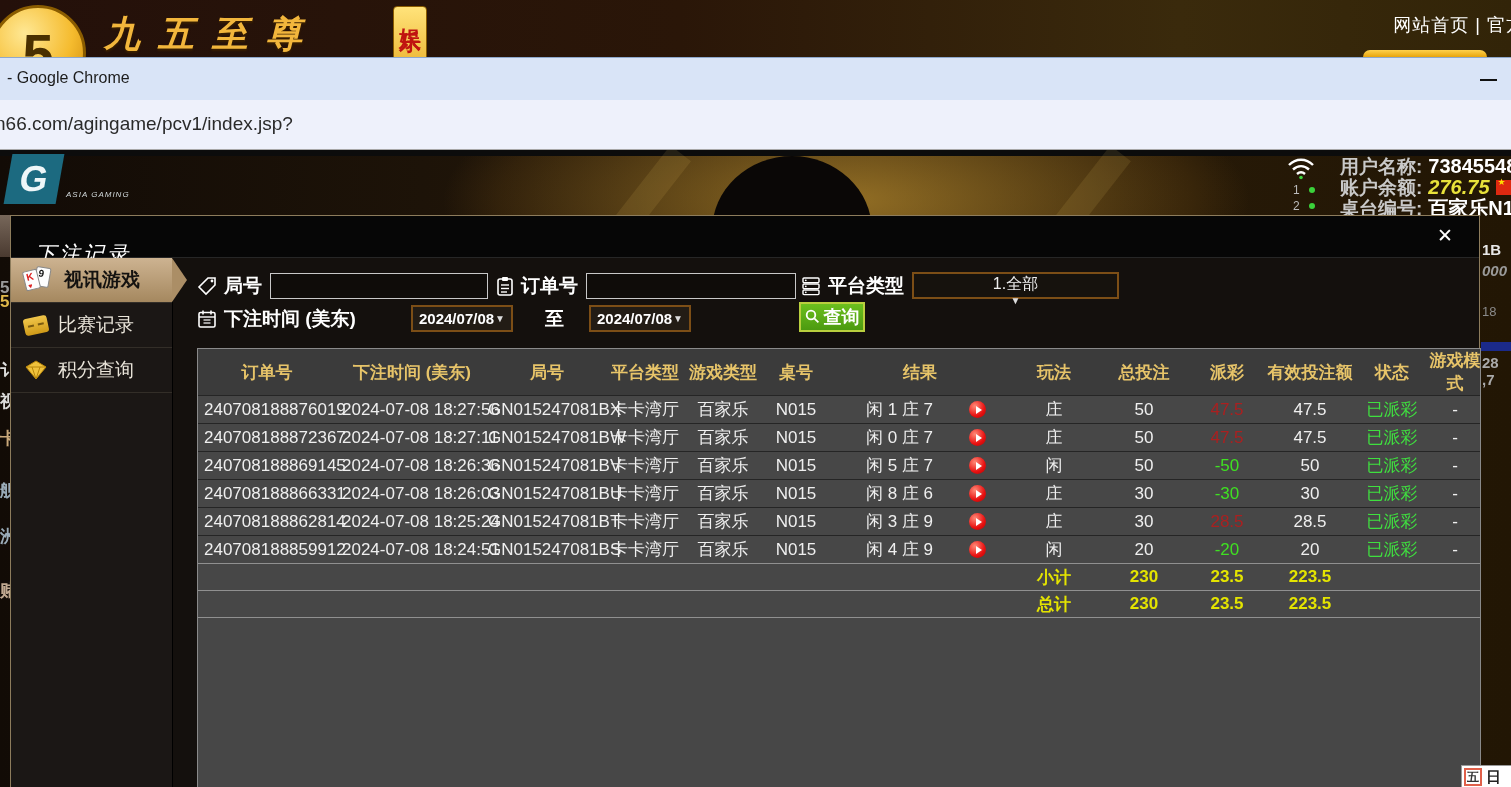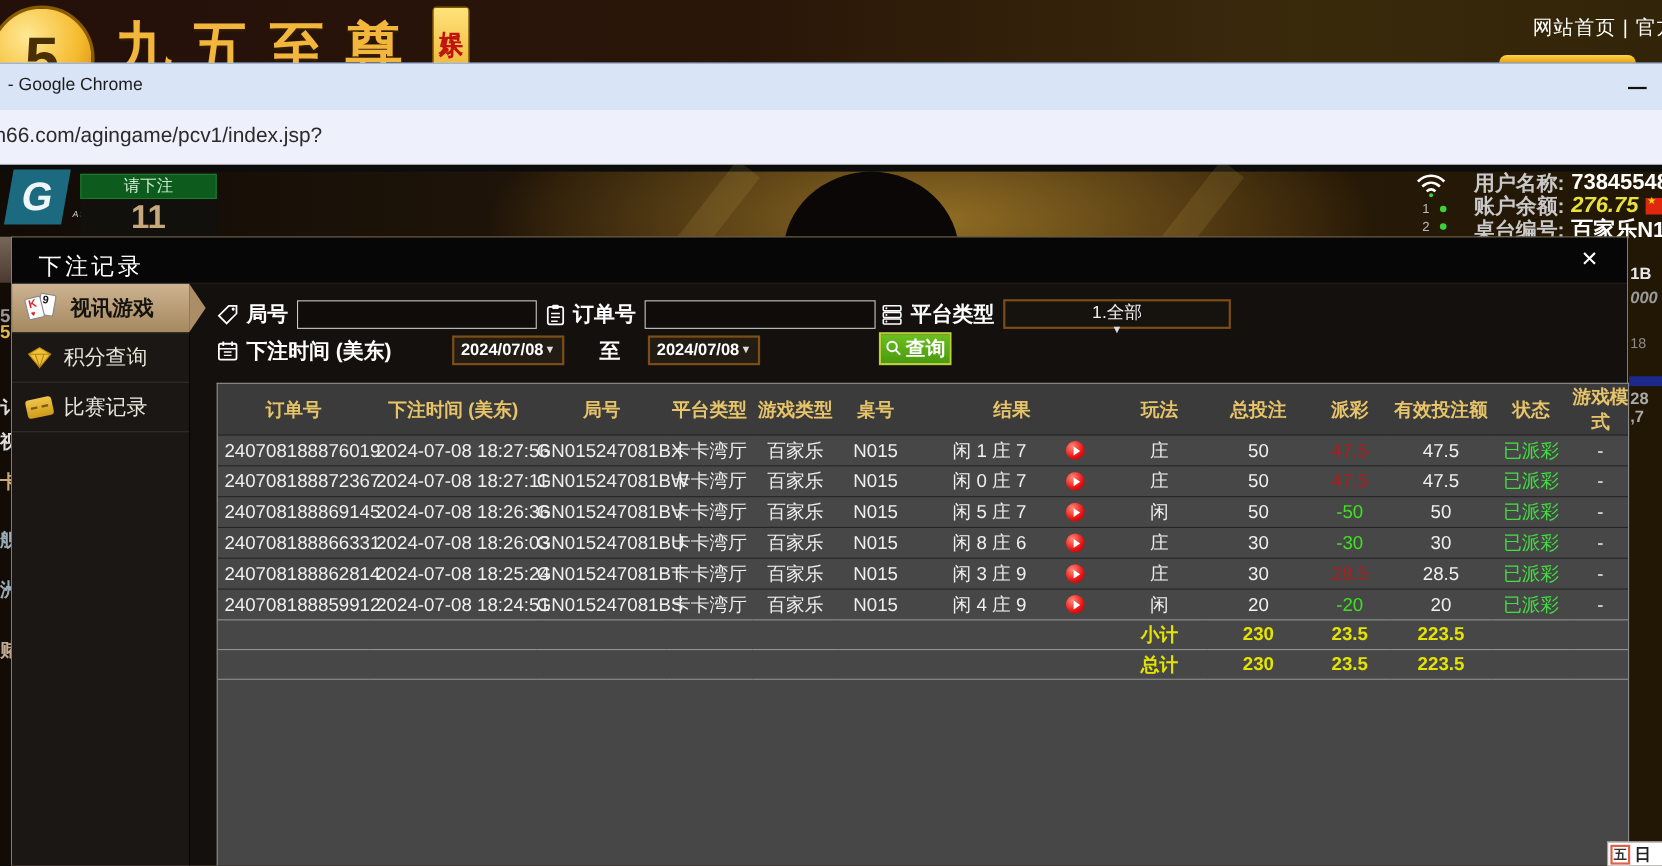--- a/index.html
+++ b/index.html
@@ -6,22 +6,22 @@
   html,body { width:1511px; height:787px; overflow:hidden; }
   body { position:relative; font-family:"Liberation Sans",sans-serif; background:#0e0b08; }
 
   
   #top-bar { position:absolute; left:0; top:0; width:1511px; height:57px;
     background:linear-gradient(90deg,#24100a 0%,#2a1608 45%,#3a2a0c 78%,#322408 100%); overflow:visible; z-index:1; }
   .logo-circle { position:absolute; left:-10px; top:5px; width:96px; height:96px; border-radius:50%;
     background:radial-gradient(circle at 35% 28%,#ffe894,#f5bb2e 55%,#c47c02);
     border:3px solid #8a5c00; color:#4a3000; font-size:56px; font-weight:bold;
     display:flex; align-items:center; justify-content:center; }
-  .logo-text { position:absolute; left:104px; top:10px; font-size:52px; font-weight:bold; color:#f2b63c;
-    letter-spacing:18px; white-space:nowrap; text-shadow:0 2px 2px #3a2000; }
+  .logo-text { position:absolute; left:104px; top:10px; font-size:36px; font-weight:bold; color:#f2b63c;
+    letter-spacing:18px; white-space:nowrap; text-shadow:0 2px 2px #3a2000;font-style:italic; }
   .logo-badge { position:absolute; left:393px; top:6px; width:34px; height:80px; border-radius:4px;
     background:linear-gradient(180deg,#ffe37a,#e8a81e); border:1px solid #8a5c00;
     color:#c01410; font-size:22px; font-weight:bold; writing-mode:vertical-rl; text-orientation:upright;
     display:flex; align-items:center; justify-content:flex-start; padding-top:4px; letter-spacing:2px; }
   .nav-right { position:absolute; right:-14px; top:13px; color:#ffffff; font-size:18px; white-space:nowrap; letter-spacing:1px; }
   .top-gold-btn { position:absolute; left:1363px; bottom:0; width:124px; height:7px;
     border-radius:8px 8px 0 0; background:linear-gradient(180deg,#ffd24e,#e8a40c); }
 
   
   #chrome-titlebar { position:absolute; left:0; top:57px; width:1511px; height:43px;
@@ -73,21 +73,21 @@
   .rf { position:absolute; left:1px; font-weight:bold; white-space:nowrap; }
   .rf0{top:26px;color:#e8e8e8;font-size:15px;} .rf1{top:47px;color:#9a9a9a;font-size:15px;font-style:italic;}
   .rf2{top:89px;color:#8a8a8a;font-size:13px;font-weight:normal;}
   .rf3{top:139px;color:#aaa;font-size:15px;} .rf4{top:156px;color:#aaa;font-size:15px;}
   .rf-blue { position:absolute; left:0; top:127px; width:30px; height:9px; background:#1b2a8a; }
 
   
   #modal { position:absolute; left:10px; top:215px; width:1470px; height:572px; z-index:20;
     background:#161210; border:1px solid #8d7c5c; }
   .modal-header { height:42px; background:#060606; border-bottom:1px solid #262626; position:relative; }
-  .modal-title { position:absolute; left:24px; top:12px; color:#fff; font-size:21px; letter-spacing:3px; }
+  .modal-title { position:absolute; left:24px; top:24px; color:#fff; font-size:21px; letter-spacing:3px;font-style:italic; }
   .modal-close { position:absolute; right:26px; top:8px; color:#fff; font-size:19px; cursor:pointer; }
   .modal-body { display:flex; height:529px; }
 
   .sidebar { width:162px; background:#1b1715; border-right:1px solid #000; }
   .side-item { height:45px; display:flex; align-items:center; gap:10px; padding-left:13px;
     border-bottom:1px solid #332e28; color:#eae5da; font-size:19px; position:relative; cursor:pointer; }
   .side-item.active { background:linear-gradient(180deg,#cdb391,#a5885f); color:#141210; font-weight:bold; }
   .side-item.active::after { content:""; position:absolute; right:-15px; top:50%; transform:translateY(-50%);
     border-left:15px solid #ab8e66; border-top:22px solid transparent; border-bottom:22px solid transparent; z-index:3; }
 
@@ -173,24 +173,20 @@
 
 <div id="game-area">
   <div class="game-topline"></div>
   <div class="streak" style="left:600px;"></div>
   <div class="streak" style="left:1040px;"></div>
   <div class="silhouette"></div>
 
   <div class="ag-logo">G</div>
   <div class="ag-name">ASIA GAMING</div>
 
-  <div class="bet-box">
-    <div class="bet-prompt">请下注</div>
-    <div class="bet-count">11</div>
-  </div>
 
   <div class="wifi-wrap">
     <svg width="30" height="24" viewBox="0 0 30 24">
       <path d="M3 9 C10 2 20 2 27 9" stroke="#fff" stroke-width="2.4" fill="none"></path>
       <path d="M7 13.5 C12 9 18 9 23 13.5" stroke="#fff" stroke-width="2.4" fill="none"></path>
       <path d="M11 18 C13.5 15.7 16.5 15.7 19 18" stroke="#fff" stroke-width="2.4" fill="none"></path>
       <circle cx="15" cy="21.5" r="1.8" fill="#3bd23b"></circle>
     </svg>
   </div>
   <span class="wifi-num" style="top:33px;">1</span>
@@ -244,32 +240,32 @@
   <div class="modal-body">
     <div class="sidebar">
       <div class="side-item active">
         <span class="ic-cards">
           <span class="card c9">9</span>
           <span class="card cK">K<i>♥</i></span>
         </span>
         <span>视讯游戏</span>
       </div>
       <div class="side-item">
+        <span class="ic-ticket"></span>
+        <span>比赛记录</span>
+      </div>
+      <div class="side-item">
         <span class="ic-diamond">
           <svg width="24" height="20" viewBox="0 0 24 20">
             <polygon points="12,1 22,7 12,19 2,7" fill="#f0c23c" stroke="#b8860b" stroke-width="1"></polygon>
             <polyline points="2,7 22,7" stroke="#b8860b" stroke-width="1" fill="none"></polyline>
             <polyline points="8,7 12,19 16,7" stroke="#b8860b" stroke-width="1" fill="none"></polyline>
           </svg>
         </span>
         <span>积分查询</span>
-      </div>
-      <div class="side-item">
-        <span class="ic-ticket"></span>
-        <span>比赛记录</span>
       </div>
     </div>
 
     <div class="content">
 
       <div class="f-group" style="left:24px; top:14px;">
         <span class="f-label">
           <svg width="20" height="20" viewBox="0 0 20 20">
             <path d="M11 2 L18 2 L18 9 L9 18 L2 11 Z" fill="none" stroke="#fff" stroke-width="1.6"></path>
             <circle cx="15" cy="5" r="1.4" fill="#fff"></circle>

